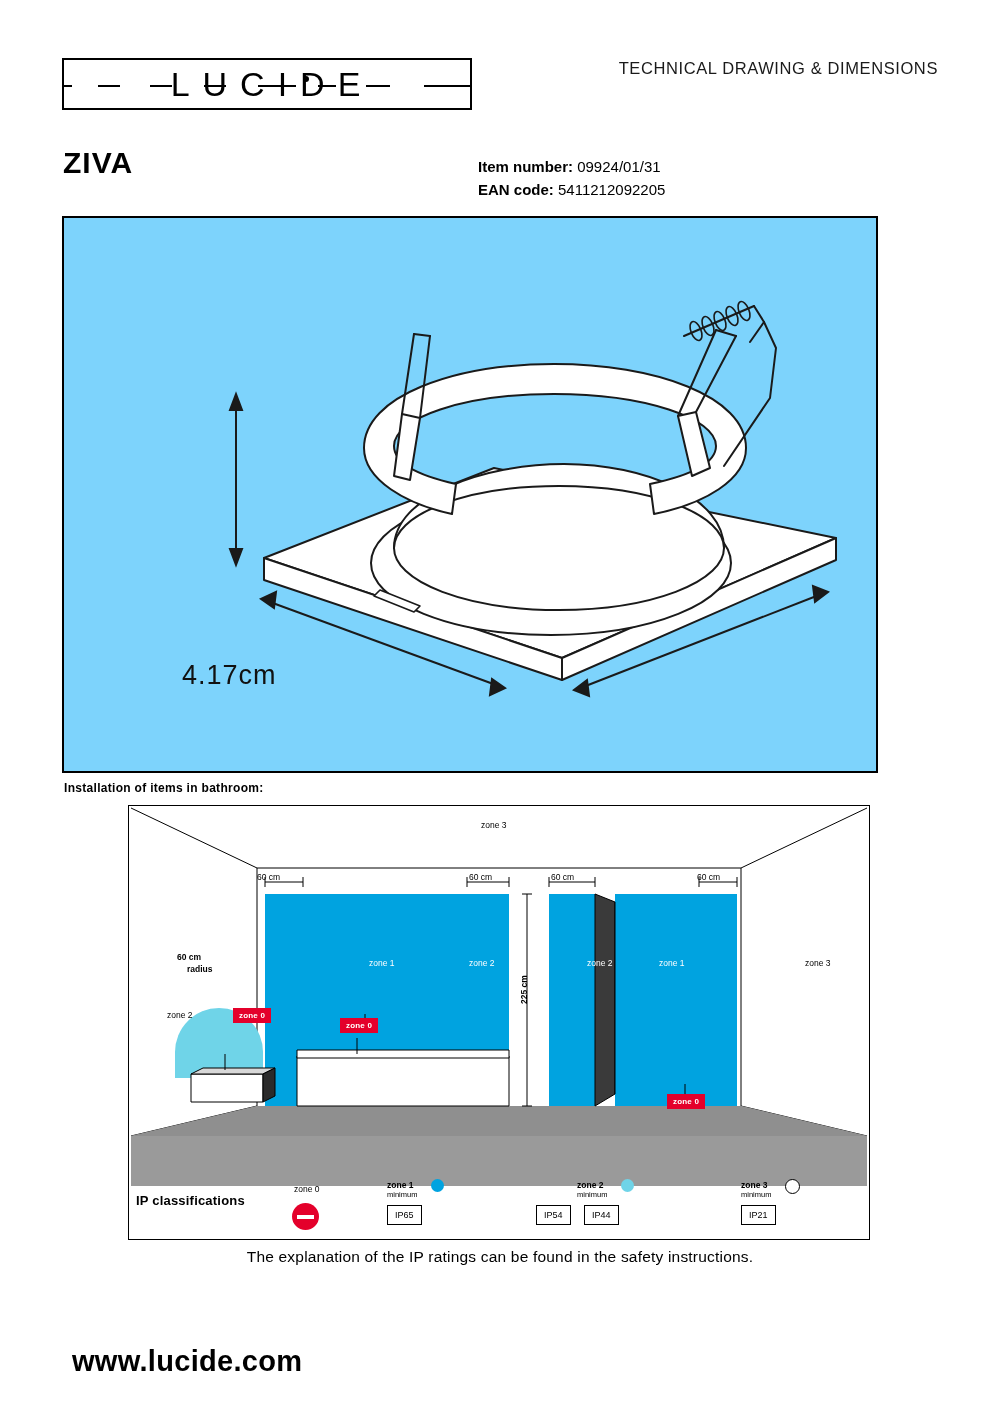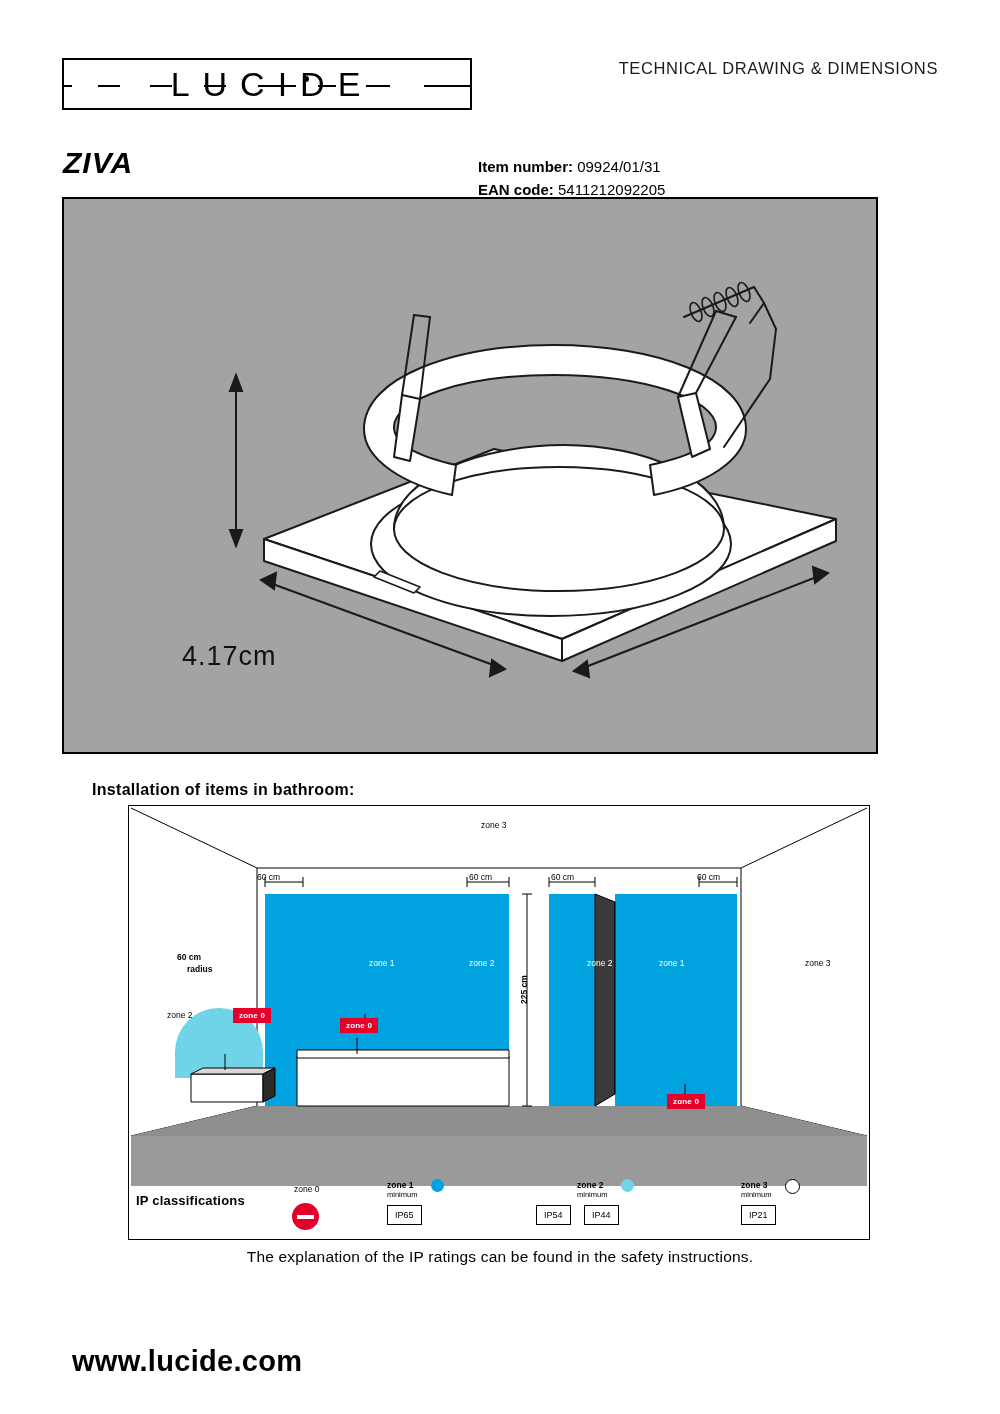--- a/index.html
+++ b/index.html
@@ -79,64 +79,62 @@
   }
 
   
   .product-title {
     position: absolute;
     left: 63px;
     top: 146px;
     font-size: 30px;
     font-weight: bold;
     letter-spacing: 1px;
-    font-style: italic;
   }
   .item-info {
     position: absolute;
     left: 478px;
     top: 146px;
     font-size: 15px;
     line-height: 23px;
     margin-top: 9px;
   }
   .item-info .lbl { font-weight: bold; }
 
   
   .drawing-box {
     position: absolute;
     left: 62px;
-    top: 197px;
+    top: 216px;
     width: 816px;
     height: 557px;
     border: 2px solid #000;
     box-sizing: border-box;
-    background: #a3a3a3;
+    background: #7dd3fc;
   }
   .drawing-svg { position: absolute; left: 0; top: 0; }
 
   .dim-label {
     position: absolute;
     font-size: 27px;
     letter-spacing: 1px;
     color: #111;
   }
   .dim-h { left: 118px; top: 442px; }
   .dim-w1 { left: 310px; top: 610px; }
   .dim-w2 { left: 655px; top: 620px; }
 
   
   .bathroom-title {
     position: absolute;
     left: 64px;
     top: 781px;
-    font-size: 16px;
+    font-size: 12px;
     font-weight: bold;
     letter-spacing: 0.3px;
-    margin-left: 28px;
   }
   .bathroom-box {
     position: absolute;
     left: 128px;
     top: 805px;
     width: 742px;
     height: 435px;
     border: 1px solid #000;
     box-sizing: border-box;
     background: #fff;

